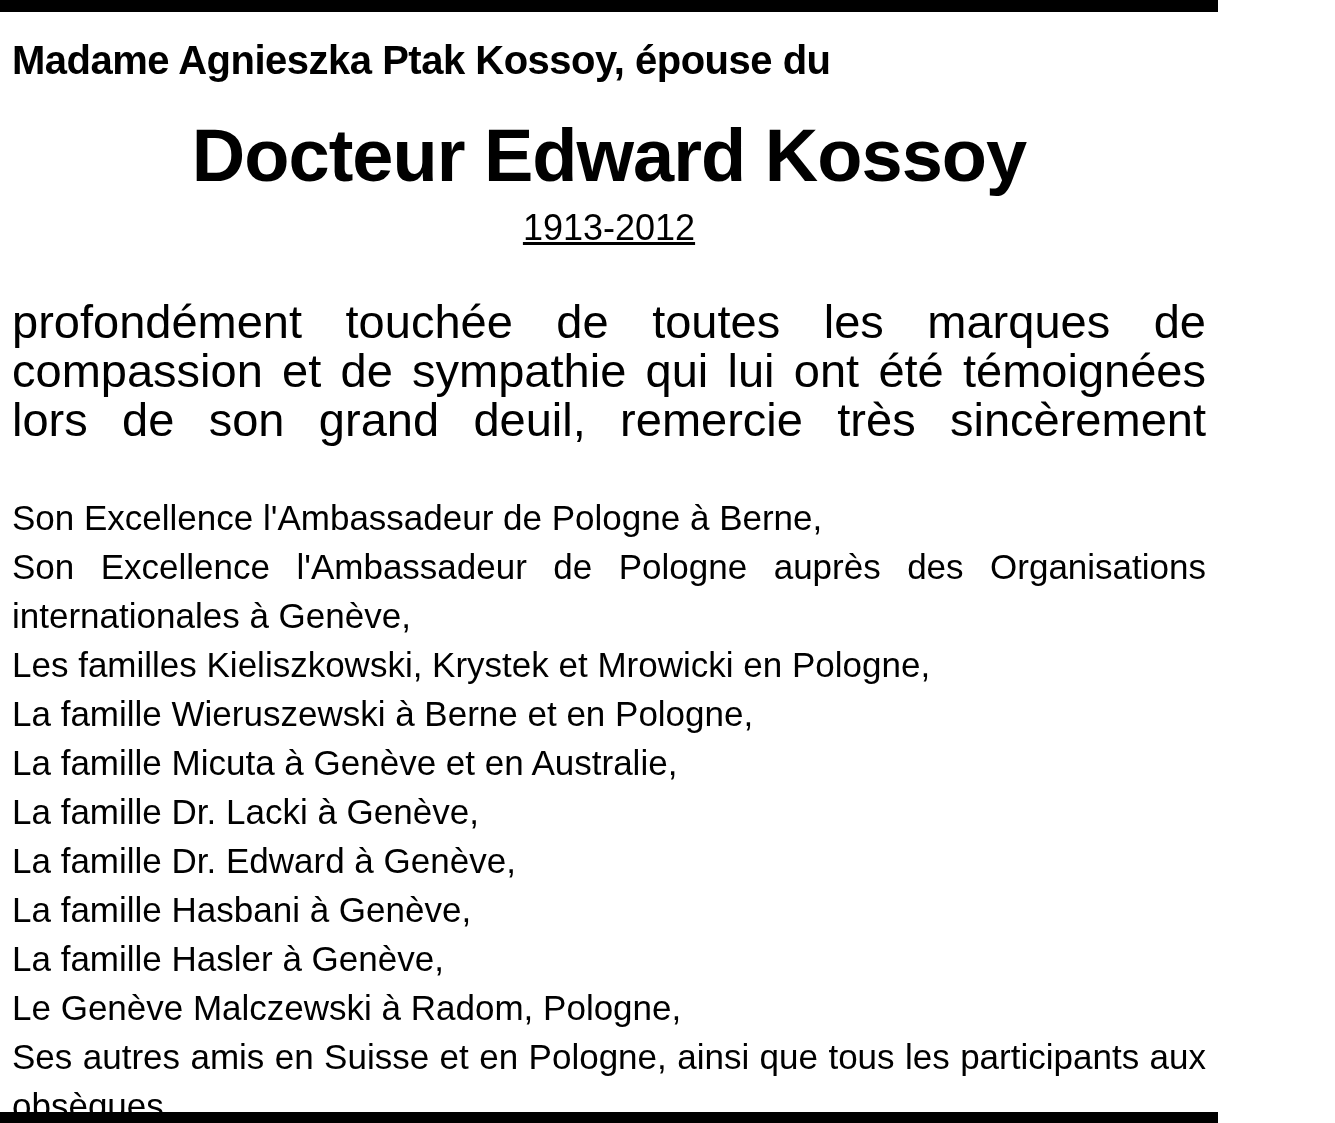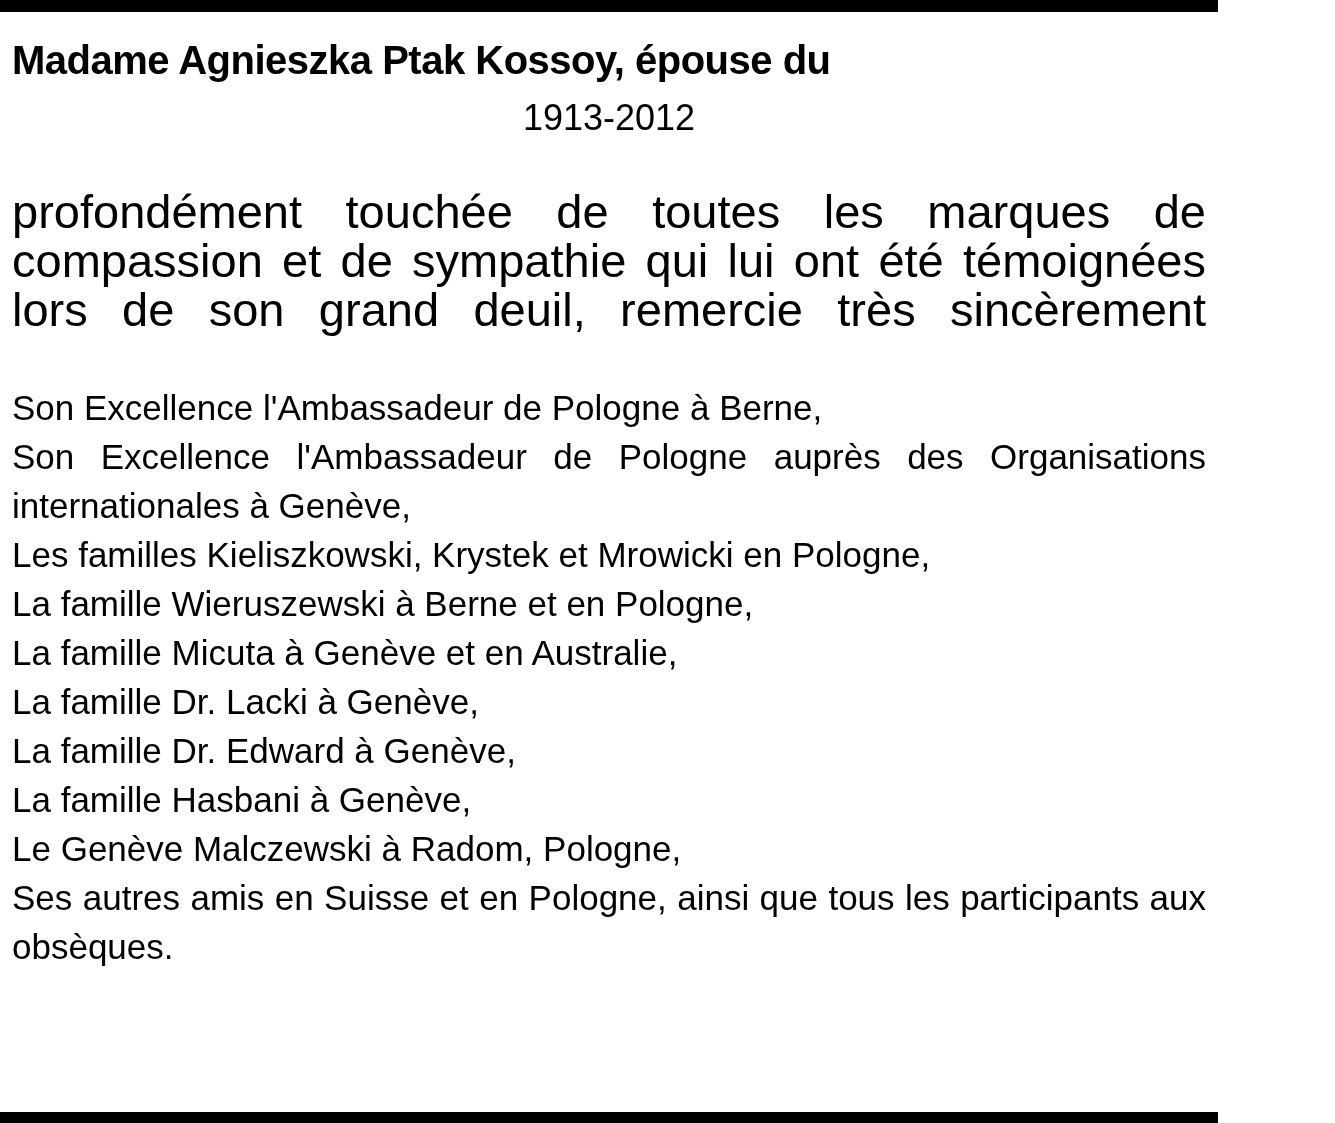--- a/index.html
+++ b/index.html
@@ -49,20 +49,21 @@
     letter-spacing: -1px;
     text-align: center;
     line-height: 1.0;
   }
 
   .years {
     margin: 14px 0 0 0;
     font-size: 36px;
     font-weight: normal;
     text-align: center;
+    text-decoration: underline;
   }
 
   .message {
     margin: 48px 0 0 0;
     font-size: 47px;
     line-height: 49px;
     text-align: justify;
     text-align-last: justify;
   }
 
@@ -78,33 +79,35 @@
 </style>
 </head>
 <body>
 
 <div class="page">
   <div class="rule top"></div>
 
   <div class="content">
     <p class="intro">Madame Agnieszka Ptak Kossoy, épouse du</p>
 
+    <h1 class="name">Docteur Edward Kossoy</h1>
 
     <p class="years">1913-2012</p>
 
     <p class="message">profondément touchée de toutes les marques de compassion et de sympathie qui lui ont été témoignées lors de son grand deuil, remercie très sincèrement</p>
 
     <div class="acks">
       <p>Son Excellence l'Ambassadeur de Pologne à Berne,</p>
       <p>Son Excellence l'Ambassadeur de Pologne auprès des Organisations internationales à Genève,</p>
       <p>Les familles Kieliszkowski, Krystek et Mrowicki en Pologne,</p>
       <p>La famille Wieruszewski à Berne et en Pologne,</p>
       <p>La famille Micuta à Genève et en Australie,</p>
       <p>La famille Dr. Lacki à Genève,</p>
       <p>La famille Dr. Edward à Genève,</p>
       <p>La famille Hasbani à Genève,</p>
+      <p>La famille Hasler à Genève,</p>
       <p>Le Genève Malczewski à Radom, Pologne,</p>
       <p>Ses autres amis en Suisse et en Pologne, ainsi que tous les participants aux obsèques.</p>
     </div>
   </div>
 
   <div class="rule bottom"></div>
 </div>
 
 </body></html>

